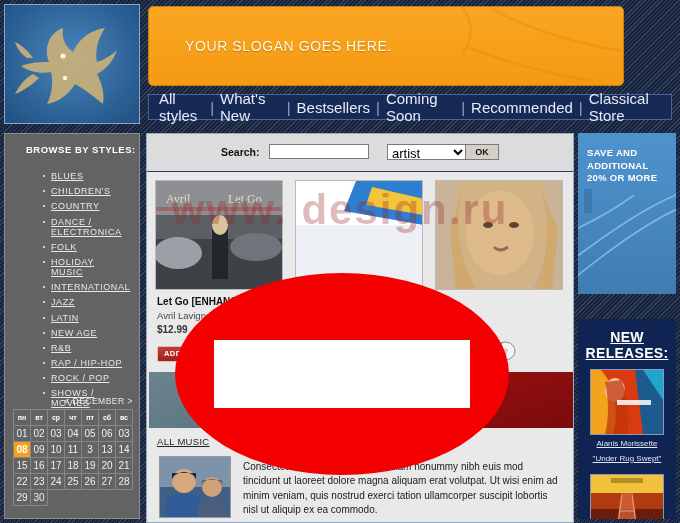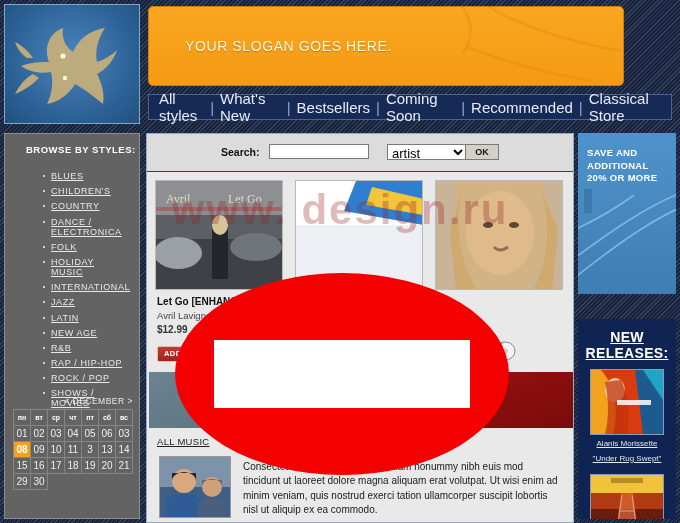--- a/index.html
+++ b/index.html
@@ -292,20 +292,29 @@
               <td>14</td>
             </tr>
             <tr>
               <td>15</td>
               <td>16</td>
               <td>17</td>
               <td>18</td>
               <td>19</td>
               <td>20</td>
               <td>21</td>
+            </tr>
+            <tr>
+              <td>22</td>
+              <td>23</td>
+              <td>24</td>
+              <td>25</td>
+              <td>26</td>
+              <td>27</td>
+              <td>28</td>
             </tr>
             <tr>
               <td>29</td>
               <td>30</td>
               <td class="empty"></td>
               <td class="empty"></td>
               <td class="empty"></td>
               <td class="empty"></td>
               <td class="empty"></td>
             </tr>

